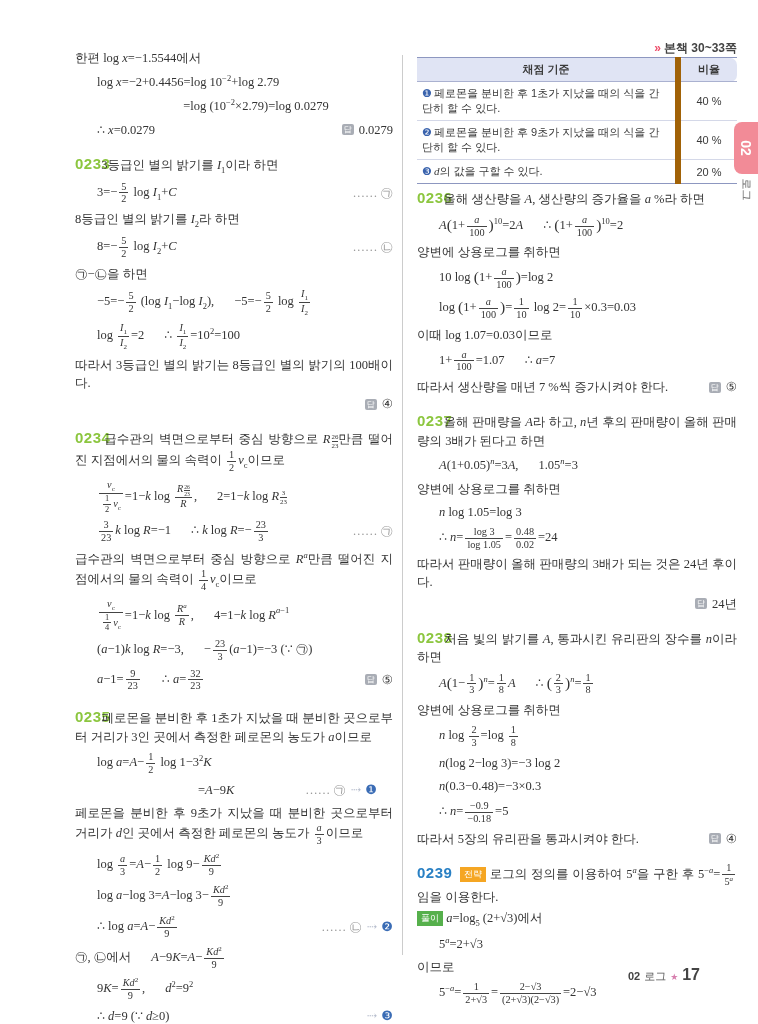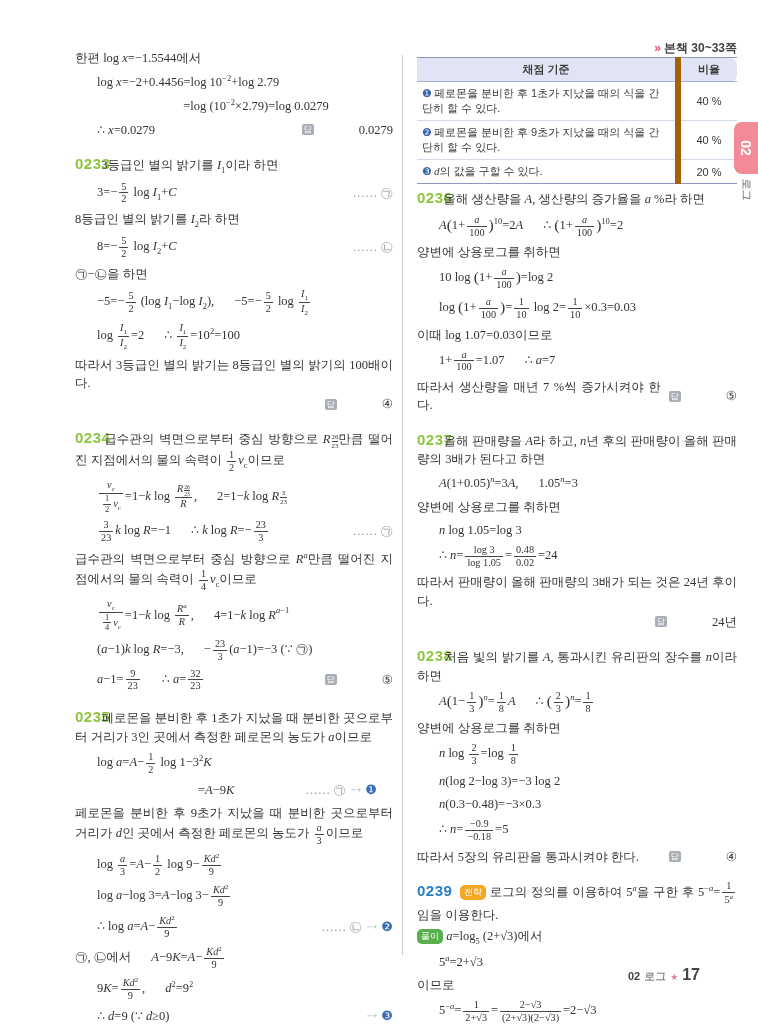--- a/index.html
+++ b/index.html
@@ -31,25 +31,25 @@
   .line.f{padding-left:22px;margin:5px 0;justify-content:center;}
   .line.f2{padding-left:44px;margin:5px 16px;text-align:center;}
   .line.ans{min-height:14px;}
   .rt{white-space:nowrap;margin-left:8px;display:flex;align-items:center;gap:5px;}
   .ref{color:#999;}
   .arw{color:#b5bccc;letter-spacing:-1px;}
   .stp{color:#3a6cb5;font-size:13px;}
   .pid{font-family:"Liberation Sans",sans-serif;font-weight:bold;font-size:15px;letter-spacing:.5px;}
   .pid.g{color:#8cc63f;} .pid.b{color:#2980c4;}
   .bdg{display:inline-block;font-family:"Liberation Sans",sans-serif;font-size:9px;
-       color:#fff;border-radius:5px;padding:1px 4px;vertical-align:1px;}
+       color:#fff;border-radius:0;padding:1px 4px;vertical-align:1px;}
   .bdg.o{background:#f5a623;} .bdg.gr{background:#56b04c;}
   .ai{display:inline-block;background:#a9adb5;color:#fff;font-size:8px;line-height:11px;
       width:12px;text-align:center;border-radius:2px;font-family:"Liberation Sans",sans-serif;}
-  .ansv{color:#333;margin-left:40px;}
+  .ansv{color:#333;}
   
   .fr{display:inline-flex;flex-direction:column;vertical-align:middle;text-align:center;
       line-height:1.15;font-size:.82em;margin:0 2px;}
   .fr>span:first-child{border-bottom:1px solid #444;padding:0 2px;display:block;}
   .fr>span:last-child{padding:0 2px;display:block;}
   .fe{display:inline-flex;flex-direction:column;font-size:.55em;vertical-align:.6em;
       line-height:1.1;text-align:center;margin-left:1px;}
   .fe>span:first-child{border-bottom:1px solid #444;}
   .g{display:inline-block;width:20px;}
   .bp{font-size:1.25em;vertical-align:-.08em;}

